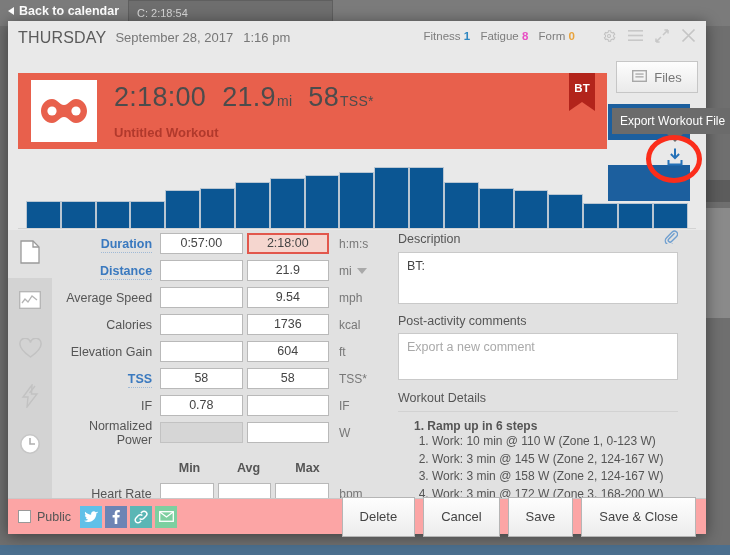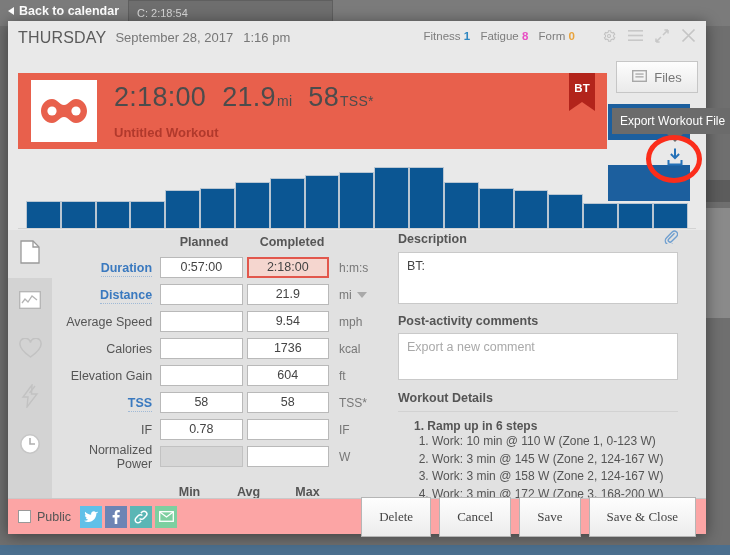--- a/index.html
+++ b/index.html
@@ -229,21 +229,21 @@
   .caret {
     width: 0; height: 0; border-left: 5px solid transparent;
     border-right: 5px solid transparent; border-top: 6px solid #a9a9a9;
   }
 
   
   .right {
     position: absolute; left: 390px; top: 0; width: 296px; height: 268px;
   }
   .rlabel {
-    font-size: 12.5px; font-weight: bold; color: #555; margin-bottom: 5px;
+    font-size: 12.5px; font-weight: normal; color: #555; margin-bottom: 5px;
     display: flex; align-items: center; justify-content: space-between;
   }
   .rbox {
     background: #fff; border: 1px solid #c9c9c9;
     width: 280px; font-size: 12.5px; color: #444;
     padding: 6px 8px;
   }
   .rbox.desc { height: 52px; }
   .rbox.cmt { height: 47px; color: #a9a9a9; }
   .rhr { border-top: 1px solid #d2d2d2; width: 280px; margin: 6px 0 7px 0; }
@@ -267,21 +267,21 @@
   .soc.tw { background: #60c0e8; }
   .soc.fb { background: #6d84b4; }
   .soc.lk { background: #5bb6b5; }
   .soc.ml { background: #7dcfa0; }
   .fbtns { margin-left: auto; display: flex; gap: 8px; margin-right: 10px; }
   .fbtn {
     height: 40px; padding: 16px 17px;
     background: linear-gradient(#fefefe,#ececec);
     border: 1px solid #b5b5b5;
     color: #444; font-size: 13px;
-    display: flex; align-items: center; justify-content: center; font-family: Liberation Serif, serif;
+    display: flex; align-items: center; justify-content: center;
   }
 </style>
 </head>
 <body>
 
 <div id="root">
 
   <div class="bg-body"></div>
   <div class="bg-panel-a"></div>
   <div class="bg-panel-b"></div>
@@ -437,25 +437,20 @@
           <div class="rail-item">
             <span><svg width="22" height="22" viewBox="0 0 22 22">
                 <circle cx="11" cy="11" r="10" fill="#c6c6c6"></circle>
                 <circle cx="11" cy="11" r="8.4" fill="#ffffff"></circle>
                 <path d="M11 5 v6 h5" fill="none" stroke="#b0b0b0" stroke-width="1.6"></path>
               </svg></span>
           </div>
         </div>
 
       <div class="form">
-        <div class="frow fhead">
-          <div class="flab"></div>
-          <div class="colh">Planned</div>
-          <div class="colh">Completed</div>
-        </div>
         <div id="form-rows">
             <div class="frow">
               <div class="flab link"><span>Duration</span></div>
               <div class="fcell">0:57:00</div>
               <div class="fcell hl">2:18:00</div>
               <div class="funit">
                 <span>h:m:s</span>
               </div>
             </div>
             <div class="frow">

